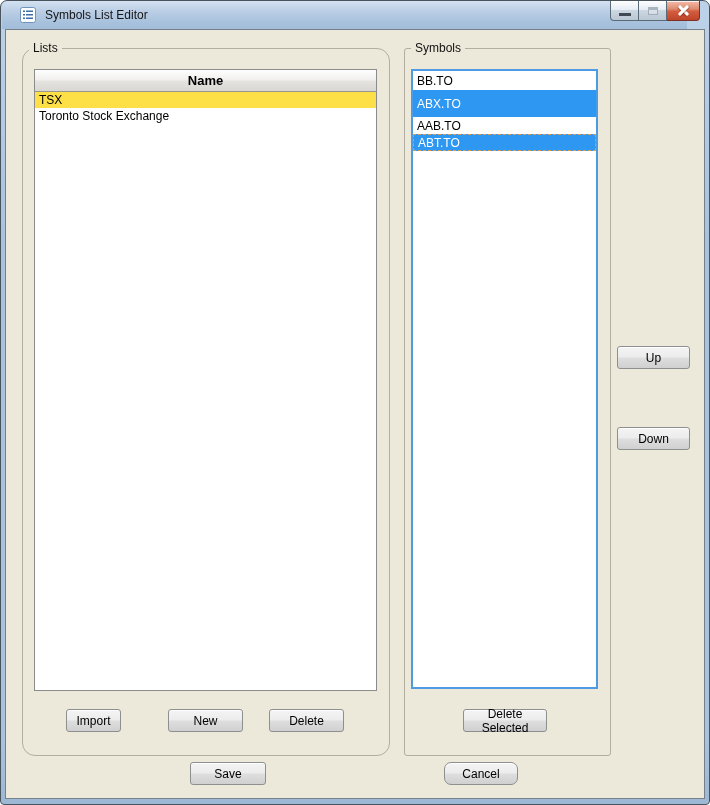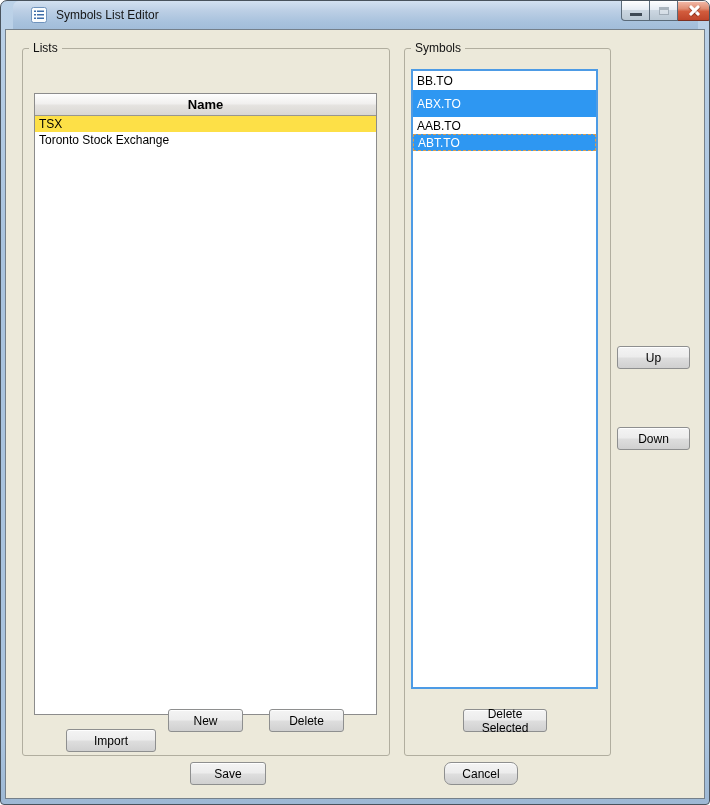--- a/index.html
+++ b/index.html
@@ -5,21 +5,21 @@
   html,body{margin:0;padding:0;background:#fff;}
   *{box-sizing:border-box;}
   .window{
     position:relative;width:710px;height:805px;
     background:linear-gradient(180deg,#bcd2e8 0%,#a9c3de 30%,#a9c3de 92%,#9db8d4 100%);
     border:1px solid #49535d;border-radius:7px 7px 4px 4px;
     font-family:"Liberation Sans",sans-serif;overflow:hidden;
   }
   
   .titlebar{
-    position:absolute;left:12px;top:0;width:685px;height:28px;
+    position:absolute;left:1px;top:0;width:685px;height:28px;
     background:linear-gradient(180deg,#d3e1f1 0%,#bccfe5 35%,#a8c2dd 75%,#a2bdd9 100%);
     border-radius:6px 6px 0 0;
     text-decoration:underline;
   }
   .app-icon{position:absolute;left:18px;top:6px;width:16px;height:16px;}
   .title-text{position:absolute;left:43px;top:7px;font-size:12px;color:#151515;white-space:nowrap;}
   .win-controls{position:absolute;left:608px;top:0;height:20px;display:flex;}
   .wbtn{
     position:relative;height:20px;border:1px solid #5a6a79;border-top:none;
     background:linear-gradient(180deg,#fdfeff 0%,#e7edf4 45%,#ccd7e1 50%,#bac8d4 100%);
@@ -44,25 +44,25 @@
   
   .client{
     position:absolute;left:4px;top:28px;width:700px;height:770px;
     background:#ece9da;border:1px solid #75808a;
   }
   .group{position:absolute;border:1px solid #b1ae9f;border-radius:3px;}
   .group-label{
     position:absolute;top:-8px;left:6px;background:#ece9da;padding:0 4px;
     font-size:12px;line-height:15px;color:#111;white-space:nowrap;
   }
-  .lists-group{left:16px;top:18px;width:368px;height:708px;}
+  .lists-group{left:16px;top:18px;width:368px;height:708px;border-radius:13px;}
   .symbols-group{left:398px;top:18px;width:207px;height:708px;}
   
   .table{position:absolute;background:#fff;}
-  .lists-table{left:11px;top:20px;width:343px;height:622px;border:1px solid #8c8c8c;margin-top:24px;}
+  .lists-table{left:11px;top:20px;width:343px;height:622px;border:1px solid #8c8c8c;}
   .symbols-table{left:6px;top:20px;width:187px;height:620px;border:2px solid #4d9be5;}
   .thead{
     height:22px;display:flex;align-items:center;justify-content:center;
     font-weight:bold;font-size:13px;color:#000;
     background:linear-gradient(180deg,#fefefe 0%,#f1f0ef 45%,#e5e3e0 55%,#d9d7d3 100%);
     border-bottom:1px solid #98968f;
   }
   .row{display:flex;align-items:center;padding:0 4px;font-size:12px;color:#000;height:16px;}
   .row.current{background:#fde047;}
   .srow{display:flex;align-items:center;padding:0 4px;font-size:12px;color:#000;}
@@ -72,21 +72,21 @@
   .srow.h-aab{height:17px;}
   .srow.h-abt{height:17px;border:1px dashed #d89c4e;}
   
   .btn{
     position:absolute;height:23px;border:1px solid #8e8f8f;border-radius:3px;
     background:linear-gradient(180deg,#f4f4f4 0%,#ececec 48%,#dedede 52%,#d0d0d0 100%);
     box-shadow:inset 0 1px 0 rgba(255,255,255,.85);
     font-family:"Liberation Sans",sans-serif;font-size:12px;color:#000;
     display:flex;align-items:center;justify-content:center;padding:0;cursor:default;
   }
-  .btn-import{left:43px;top:660px;width:90px;margin-top:20px;}
+  .btn-import{left:43px;top:660px;width:55px;}
   .btn-new{left:145px;top:660px;width:75px;}
   .btn-delete{left:246px;top:660px;width:75px;}
   .btn-delete-selected{left:58px;top:660px;width:84px;}
   .btn-up{left:611px;top:316px;width:73px;}
   .btn-down{left:611px;top:397px;width:73px;}
   .btn-save{left:184px;top:732px;width:76px;}
   .btn-cancel{left:438px;top:732px;width:74px;border-radius:7px;}
 </style>
 </head>
 <body>

